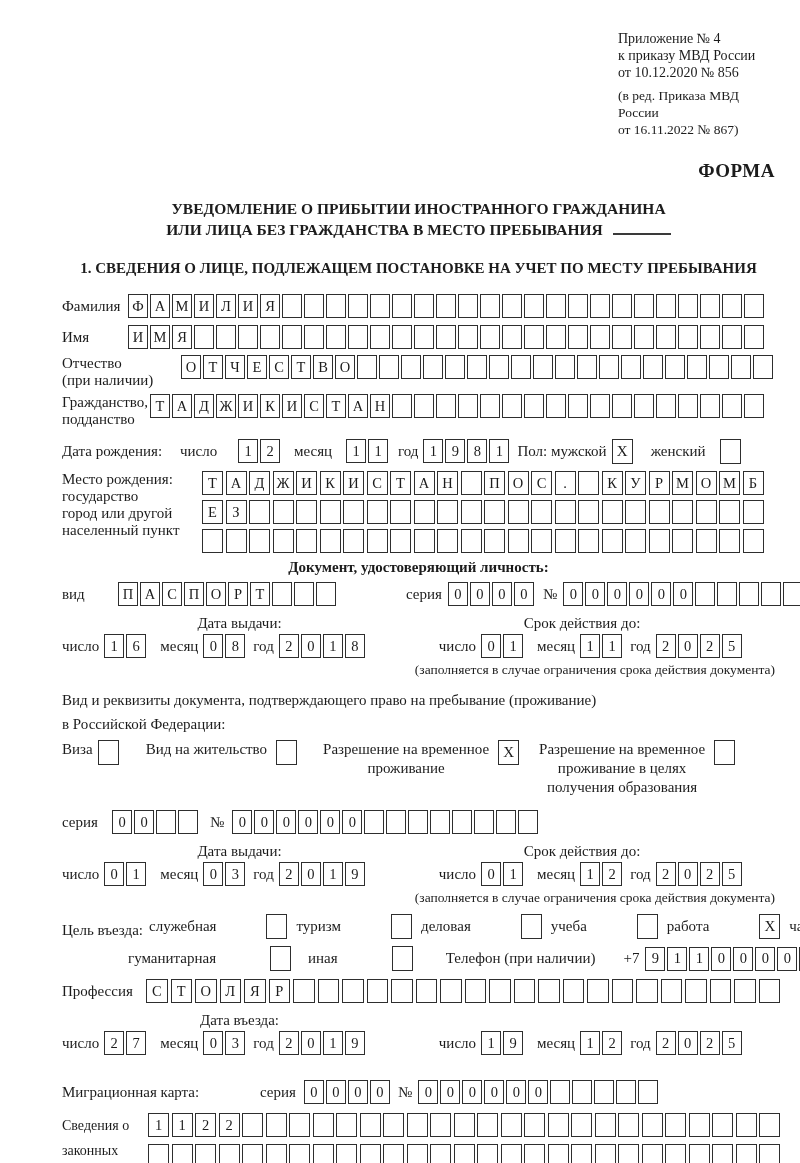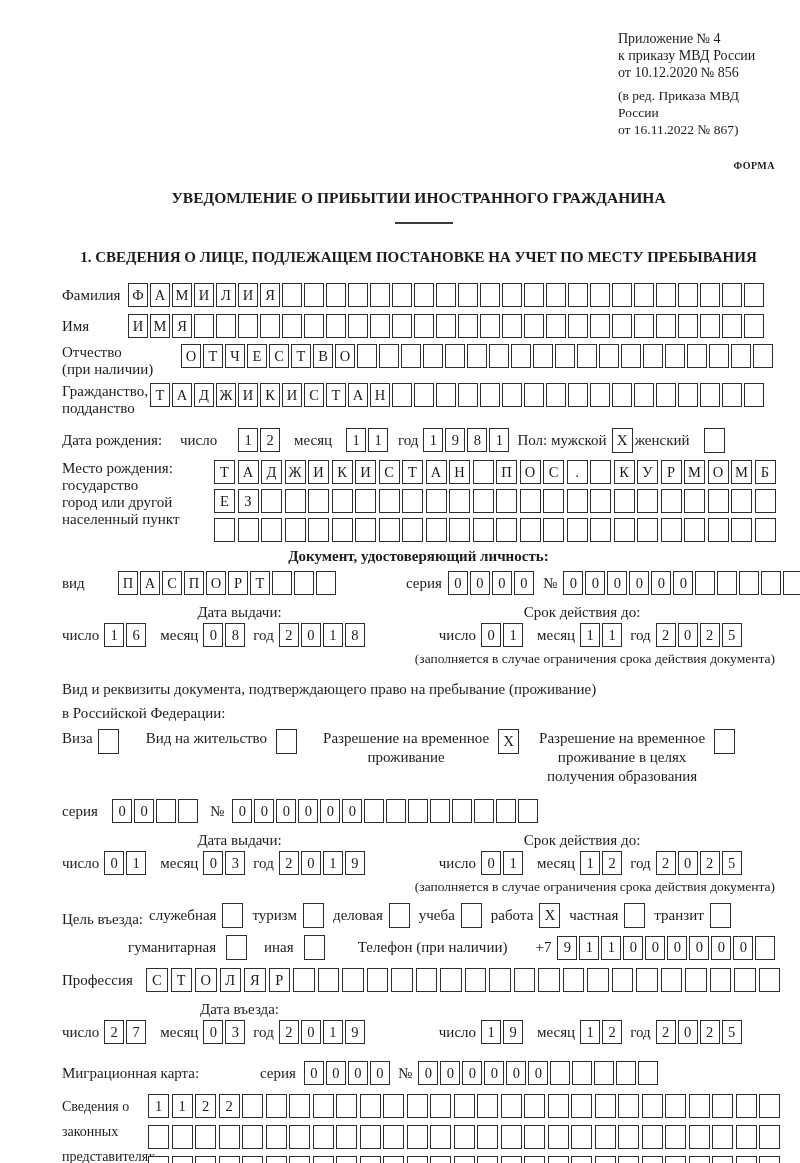--- a/index.html
+++ b/index.html
@@ -3,21 +3,21 @@
 <meta charset="utf-8">
 <style>
   html,body{margin:0;padding:0;background:#fff;}
   .page{
     width:800px;height:1163px;background:#ffffff;box-sizing:border-box;
     padding:30px 25px 10px 62px;position:relative;overflow:hidden;
     font-family:"Liberation Serif", serif;color:#1c1c1c;font-size:15px;
   }
   .appendix{margin-left:556px;line-height:17px;font-size:14px;}
   .amendment{margin-left:556px;margin-top:6px;line-height:17px;font-size:13.5px;}
-  .forma{text-align:right;font-weight:bold;font-size:10px;margin-top:22px;letter-spacing:.5px;}
+  .forma{text-align:right;font-weight:bold;font-size:19px;margin-top:22px;letter-spacing:.5px;}
   .title{margin-top:16px;text-align:center;font-weight:bold;font-size:15.5px;line-height:21px;}
   .title .uline{display:inline-block;width:58px;border-bottom:2px solid #3a3a3a;height:14px;margin-left:10px;}
   .sect{margin-top:20px;text-align:center;font-weight:bold;font-size:15px;white-space:nowrap;}
 
   .frow{display:flex;align-items:center;margin-top:5px;min-height:26px;}
   .frow.top{align-items:flex-start;}
   .rlabel{flex:none;line-height:17px;}
   .w66{width:66px;} .w119{width:119px;} .w88{width:88px;} .w56{width:56px;}
   .w140{width:140px;} .w86{width:86px;} .w168{width:168px;} .w84{width:84px;}
 
@@ -44,21 +44,21 @@
   .dgroup{display:flex;align-items:center;}
   .dgroup .lbl{margin-right:5px;}
   .dgroup .gap{width:12px;}
   .dgroup.right{margin-left:72px;}
   .note{ text-align:right;font-size:13.5px;margin-top:4px;}
 
   .iline{display:flex;align-items:center;flex-wrap:nowrap;}
   .opt{display:flex;align-items:flex-start;}
   .opt .txt{text-align:center;line-height:19px;}
   .opt .checkbox{margin-left:9px;margin-top:0;}
-  .purpose{display:flex;align-items:center;margin-right:9px;}
+  .purpose{display:flex;align-items:center;margin-right:9px;gap:44px;}
   .purpose .checkbox{margin-left:6px;}
   .docheading{text-align:center;font-weight:bold;margin-top:6px;}
   .intro{margin-top:10px;line-height:24px;}
 </style>
 </head>
 <body>
 
 <div class="page">
 
   <div class="appendix">
@@ -68,21 +68,21 @@
   </div>
   <div class="amendment">
     <div>(в ред. Приказа МВД России</div>
     <div>от 16.11.2022 № 867)</div>
   </div>
 
   <div class="forma">ФОРМА</div>
 
   <div class="title">
     <div>УВЕДОМЛЕНИЕ О ПРИБЫТИИ ИНОСТРАННОГО ГРАЖДАНИНА</div>
-    <div><span class="uline"></span></div>
+    <div><span>ИЛИ ЛИЦА БЕЗ ГРАЖДАНСТВА В МЕСТО ПРЕБЫВАНИЯ</span><span class="uline"></span></div>
   </div>
 
   <div class="sect">1. СВЕДЕНИЯ О ЛИЦЕ, ПОДЛЕЖАЩЕМ ПОСТАНОВКЕ НА УЧЕТ ПО МЕСТУ ПРЕБЫВАНИЯ</div>
 
   <div class="frow" style="margin-top:16px;">
     <span class="rlabel w66">Фамилия</span>
     <span class="boxes">
         <span class="cell">Ф</span>
         <span class="cell">А</span>
         <span class="cell">М</span>
@@ -237,25 +237,25 @@
       </span>
     <span class="rlabel" style="margin-left:8px;margin-right:5px;">год</span>
     <span class="boxes">
         <span class="cell">1</span>
         <span class="cell">9</span>
         <span class="cell">8</span>
         <span class="cell">1</span>
       </span>
     <span class="rlabel" style="margin-left:6px;"><span>Пол:</span> <span>мужской</span></span>
     <span class="checkbox" style="margin-left:5px;">X</span>
-    <span class="rlabel" style="margin-left:2px;">женский</span>
+    <span class="rlabel" style="margin-left:18px;">женский</span>
     <span class="checkbox" style="margin-left:14px;"></span>
   </div>
 
-  <div class="frow top" style="margin-top:7px;gap:12px;">
+  <div class="frow top" style="margin-top:7px;">
     <span class="rlabel w140">
       <span>Место рождения:</span><br>
       <span>государство</span><br>
       <span>город или другой</span><br>
       <span>населенный пункт</span>
     </span>
     <span class="stack">
       <span class="boxes p23">
           <span class="cell">Т</span>
           <span class="cell">А</span>
@@ -657,21 +657,21 @@
         <span class="boxes">
             <span class="cell">2</span>
             <span class="cell">0</span>
             <span class="cell">2</span>
             <span class="cell">5</span>
           </span>
       </div>
     </div>
   </div>
 
-  <div class="frow" style="margin-top:16px;">
+  <div class="frow" style="margin-top:24px;">
     <span class="rlabel w168">Миграционная карта:</span>
     <span class="rlabel" style="margin-left:30px;margin-right:8px;">серия</span>
     <span class="boxes">
         <span class="cell">0</span>
         <span class="cell">0</span>
         <span class="cell">0</span>
         <span class="cell">0</span>
       </span>
     <span class="rlabel" style="margin-left:6px;margin-right:6px;">№</span>
     <span class="boxes">

